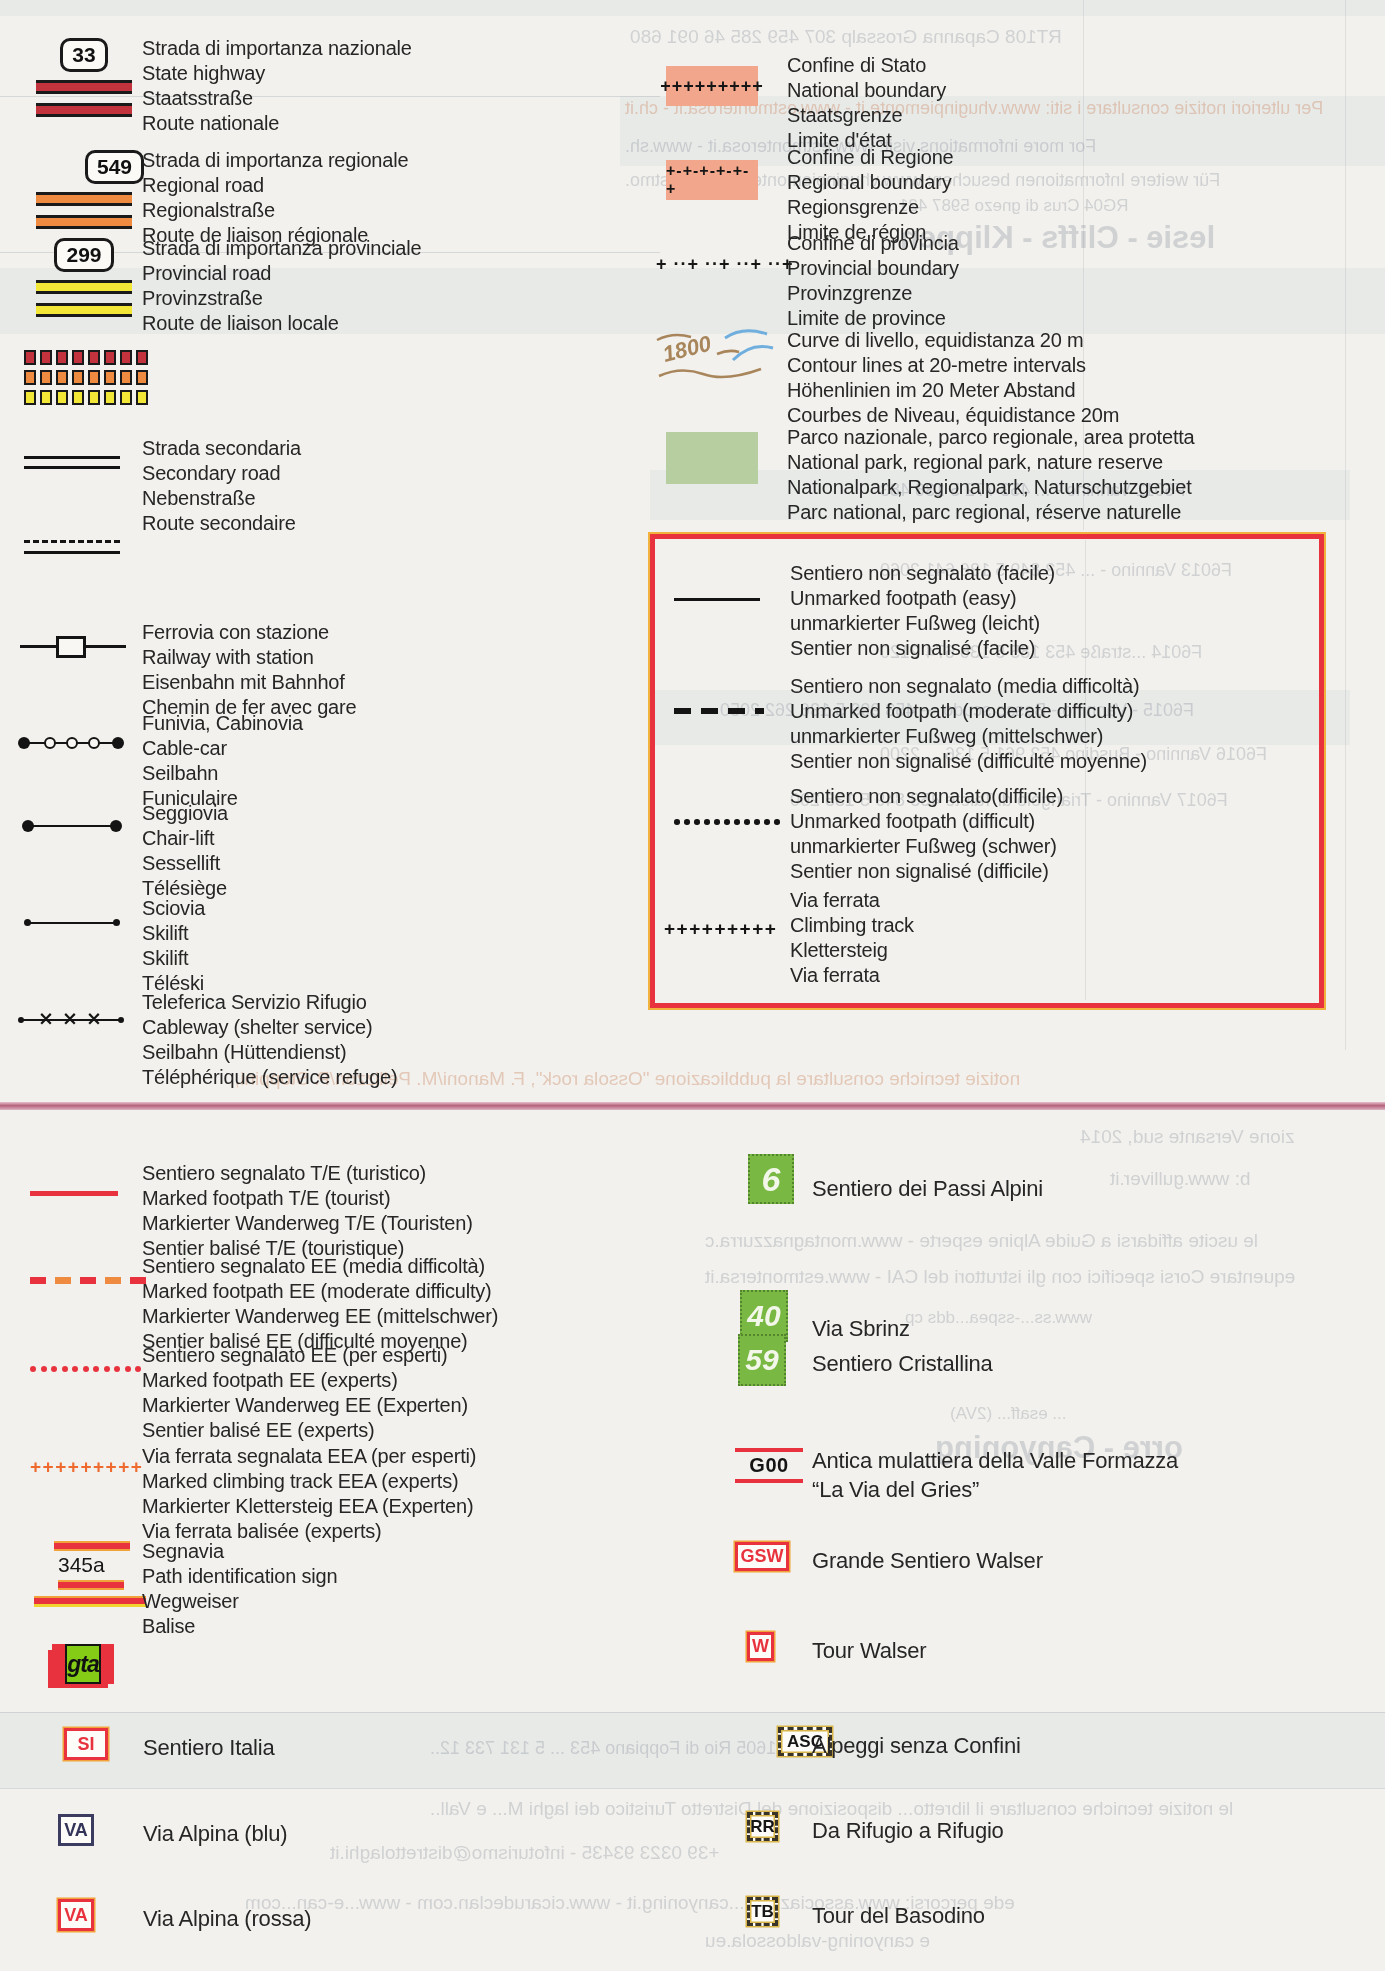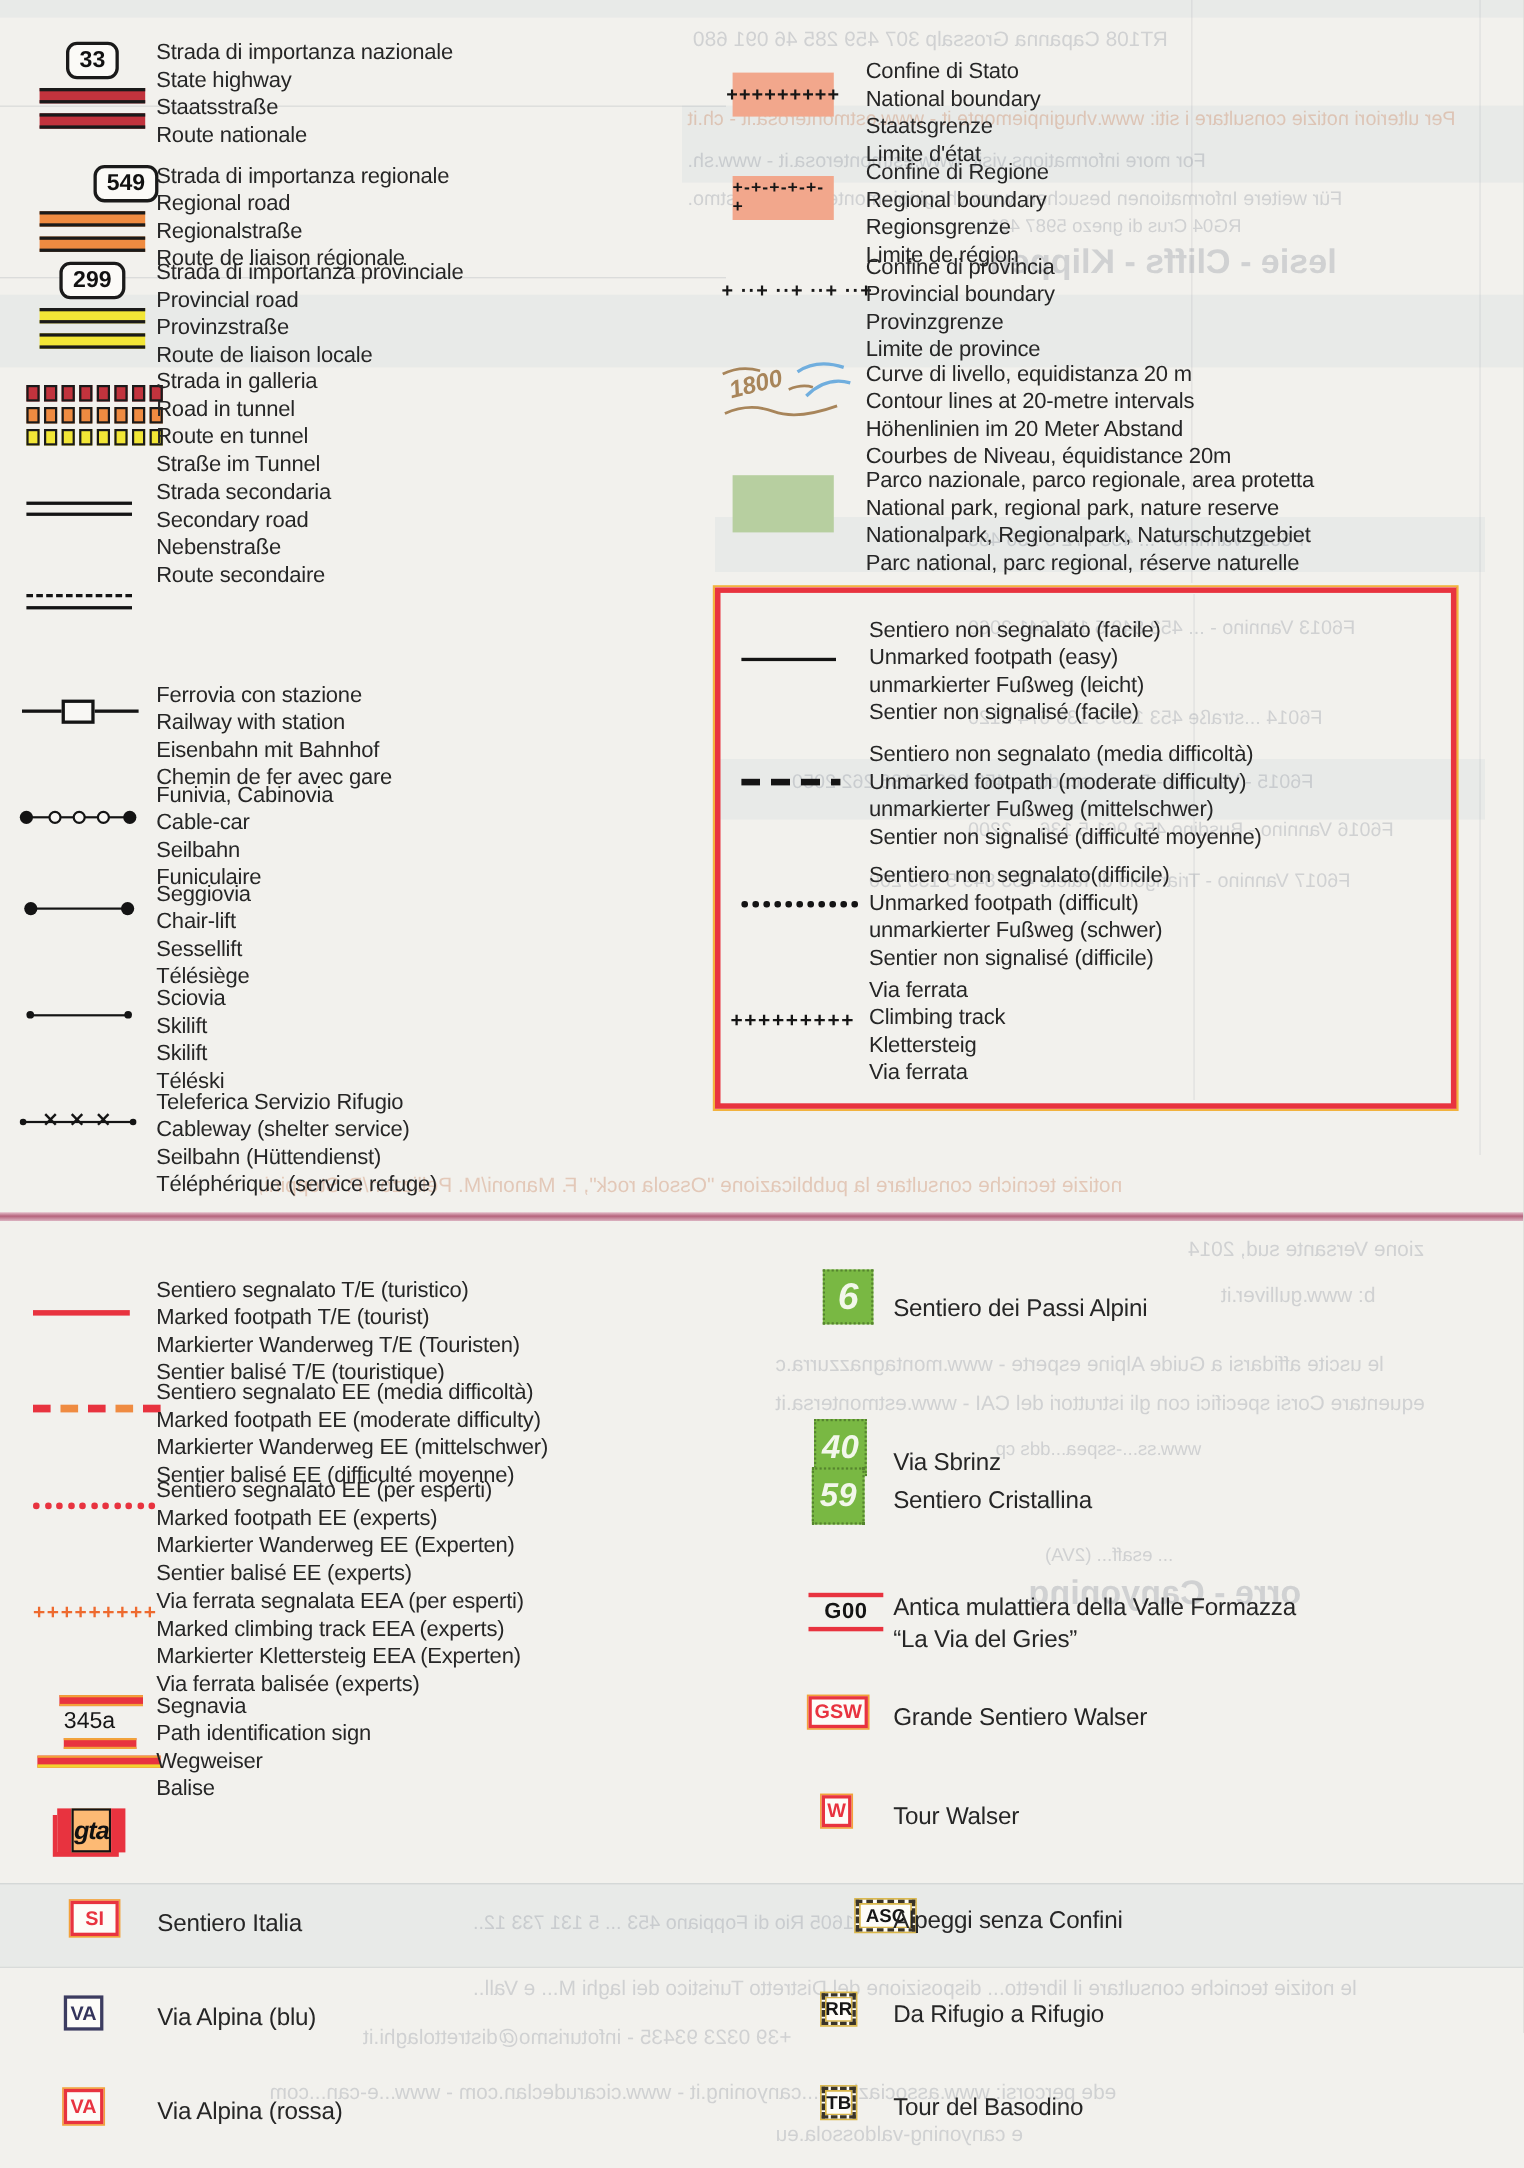--- a/index.html
+++ b/index.html
@@ -42,21 +42,21 @@
   .park{width:92px; height:52px; background:#b7cfa0;}
   .blkplus,.orgplus{font-weight:bold; font-size:19px; letter-spacing:1.5px; white-space:nowrap;}
   .dashrow{display:flex; gap:9px;}
   .dotrow{display:flex; gap:4.5px;}
   .rdot{border-radius:50%;}
   .segb{background:#e8333f; border-top:2.5px solid #f2a23a; border-bottom:2.5px solid #f2a23a; height:6px;}
   .segb.yellow{border-bottom:3px solid #f2d42e;}
   .seglabel{font-size:21px; color:#161616; line-height:22px;}
   .gta-box{display:flex; width:62px; height:40px; box-shadow:-5px 5px 0 -1px #e8333f;}
   .gta-side{width:13px; background:#e8333f;}
-  .gta-mid{flex:1; background:#fdba74; border:2px solid #141414; display:flex; align-items:center; justify-content:center;
+  .gta-mid{flex:1; background:#84cc16; border:2px solid #141414; display:flex; align-items:center; justify-content:center;
     font-weight:bold; font-style:italic; font-size:23px; color:#111; letter-spacing:-1px;}
   .lbadge{display:flex; align-items:center; justify-content:center; font-weight:bold; background:#fdfcf8; box-sizing:border-box;}
   .lbadge.red{border:3px solid #e8333f; color:#e8333f; box-shadow:0 0 0 1.5px #f2a23a;}
   .lbadge.navy{border:3px solid #3c3c60; color:#34345a;}
   .lbadge.gold{border:3px dashed #3a3428; color:#161616; box-shadow:0 0 0 1.5px #d9b64a, inset 0 0 0 1.5px #d9b64a;}
   .greenb{background:#79b843; color:#f2f7ea; font-style:italic; font-weight:bold;
     display:flex; align-items:center; justify-content:center; border:2px dotted #55842e; box-sizing:border-box;}
   .g00{width:68px;}
   .g00 .rl{height:4px; background:#e8333f;}
   .g00 .gl{font-weight:bold; font-size:20px; color:#141414; text-align:center; padding:2px 0; letter-spacing:0.5px;}
@@ -151,26 +151,20 @@
         <div class="tunnel-dash" style="background: rgb(242, 230, 54);"></div>
         <div class="tunnel-dash" style="background: rgb(242, 230, 54);"></div>
         <div class="tunnel-dash" style="background: rgb(242, 230, 54);"></div>
         <div class="tunnel-dash" style="background: rgb(242, 230, 54);"></div>
         <div class="tunnel-dash" style="background: rgb(242, 230, 54);"></div>
         <div class="tunnel-dash" style="background: rgb(242, 230, 54);"></div>
         <div class="tunnel-dash" style="background: rgb(242, 230, 54);"></div>
         <div class="tunnel-dash" style="background: rgb(242, 230, 54);"></div>
       </div>
     </div>
-    <div class="txt" style="left: 142px; top: 335px;">
-      <div>Strada in galleria</div>
-      <div>Road in tunnel</div>
-      <div>Route en tunnel</div>
-      <div>Straße im Tunnel</div>
-    </div>
     <div class="sym" style="left: 24px; top: 456px;">
       <div class="dbl"></div>
     </div>
     <div class="txt" style="left: 142px; top: 436px;">
       <div>Strada secondaria</div>
       <div>Secondary road</div>
       <div>Nebenstraße</div>
       <div>Route secondaire</div>
     </div>
     <div class="sym" style="left: 24px; top: 540px;">

